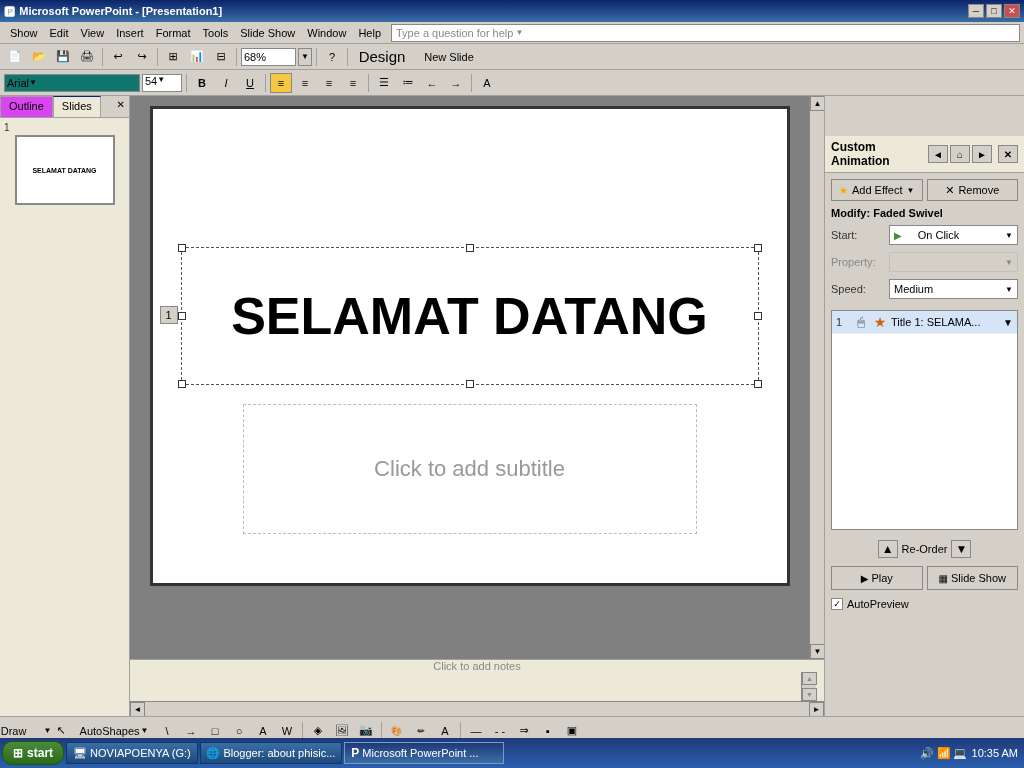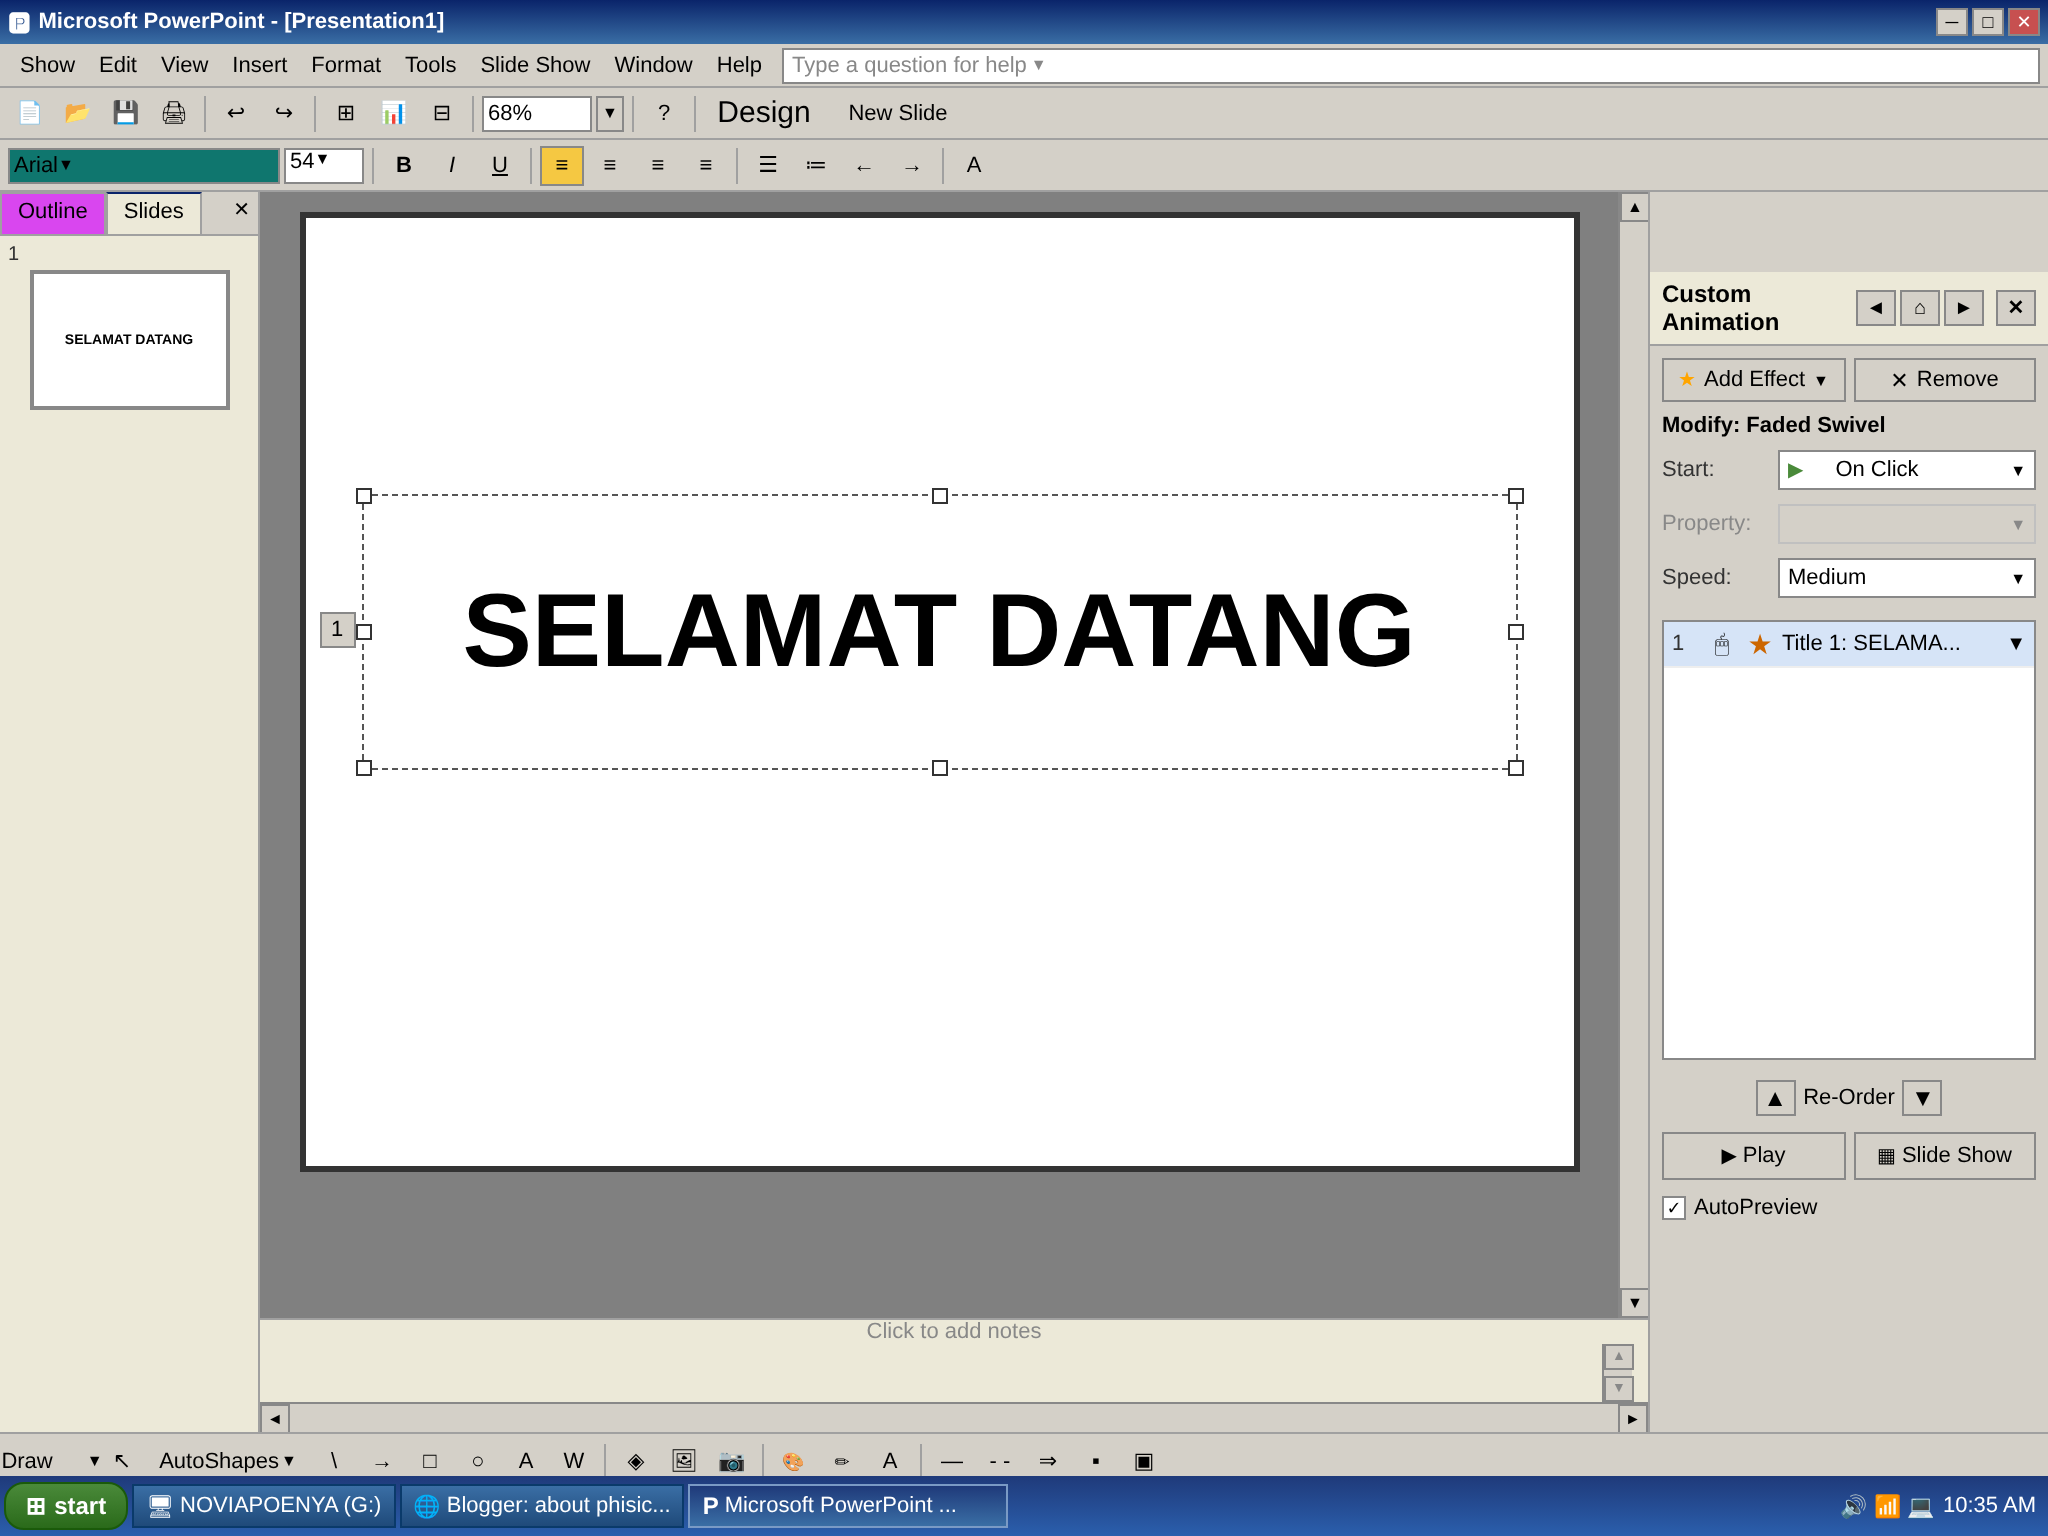--- a/index.html
+++ b/index.html
@@ -525,20 +525,23 @@
               <div style="position:absolute;top:50%;left:-4px;margin-top:-4px;width:8px;height:8px;background:white;border:1px solid #333;"></div>
               <div style="position:absolute;top:50%;right:-4px;margin-top:-4px;width:8px;height:8px;background:white;border:1px solid #333;"></div>
               <div style="position:absolute;bottom:-4px;left:-4px;width:8px;height:8px;background:white;border:1px solid #333;"></div>
               <div style="position:absolute;bottom:-4px;left:50%;margin-left:-4px;width:8px;height:8px;background:white;border:1px solid #333;"></div>
               <div style="position:absolute;bottom:-4px;right:-4px;width:8px;height:8px;background:white;border:1px solid #333;"></div>
 
               <div style="position:absolute;left:-22px;top:50%;margin-top:-10px;font-size:11px;background:#d4d0c8;border:1px solid #888;width:18px;height:18px;display:flex;align-items:center;justify-content:center;">1</div>
               <span id="slide-title-text" style="font-size:52px;font-weight:bold;color:black;font-family:Arial,sans-serif;">SELAMAT DATANG</span>
             </div>
 
+            <div id="slide-subtitle-box" style="position:absolute;top:295px;left:90px;right:90px;height:130px;border:1px dashed #bbb;display:flex;align-items:center;justify-content:center;">
+              <span id="slide-subtitle-text" style="font-size:22px;color:#999;font-family:Arial,sans-serif;">Click to add subtitle</span>
+            </div>
           </div>
         </div>
 
         <div id="right-scrollbar" style="width:15px;background:#d4d0c8;border-left:1px solid #888;display:flex;flex-direction:column;">
           <div style="width:15px;height:15px;background:#d4d0c8;border:1px solid #888;display:flex;align-items:center;justify-content:center;font-size:8px;cursor:pointer;">▲</div>
           <div style="flex:1;background:#d4d0c8;"></div>
           <div style="width:15px;height:15px;background:#d4d0c8;border:1px solid #888;display:flex;align-items:center;justify-content:center;font-size:8px;cursor:pointer;">▼</div>
         </div>
       </div>
 

